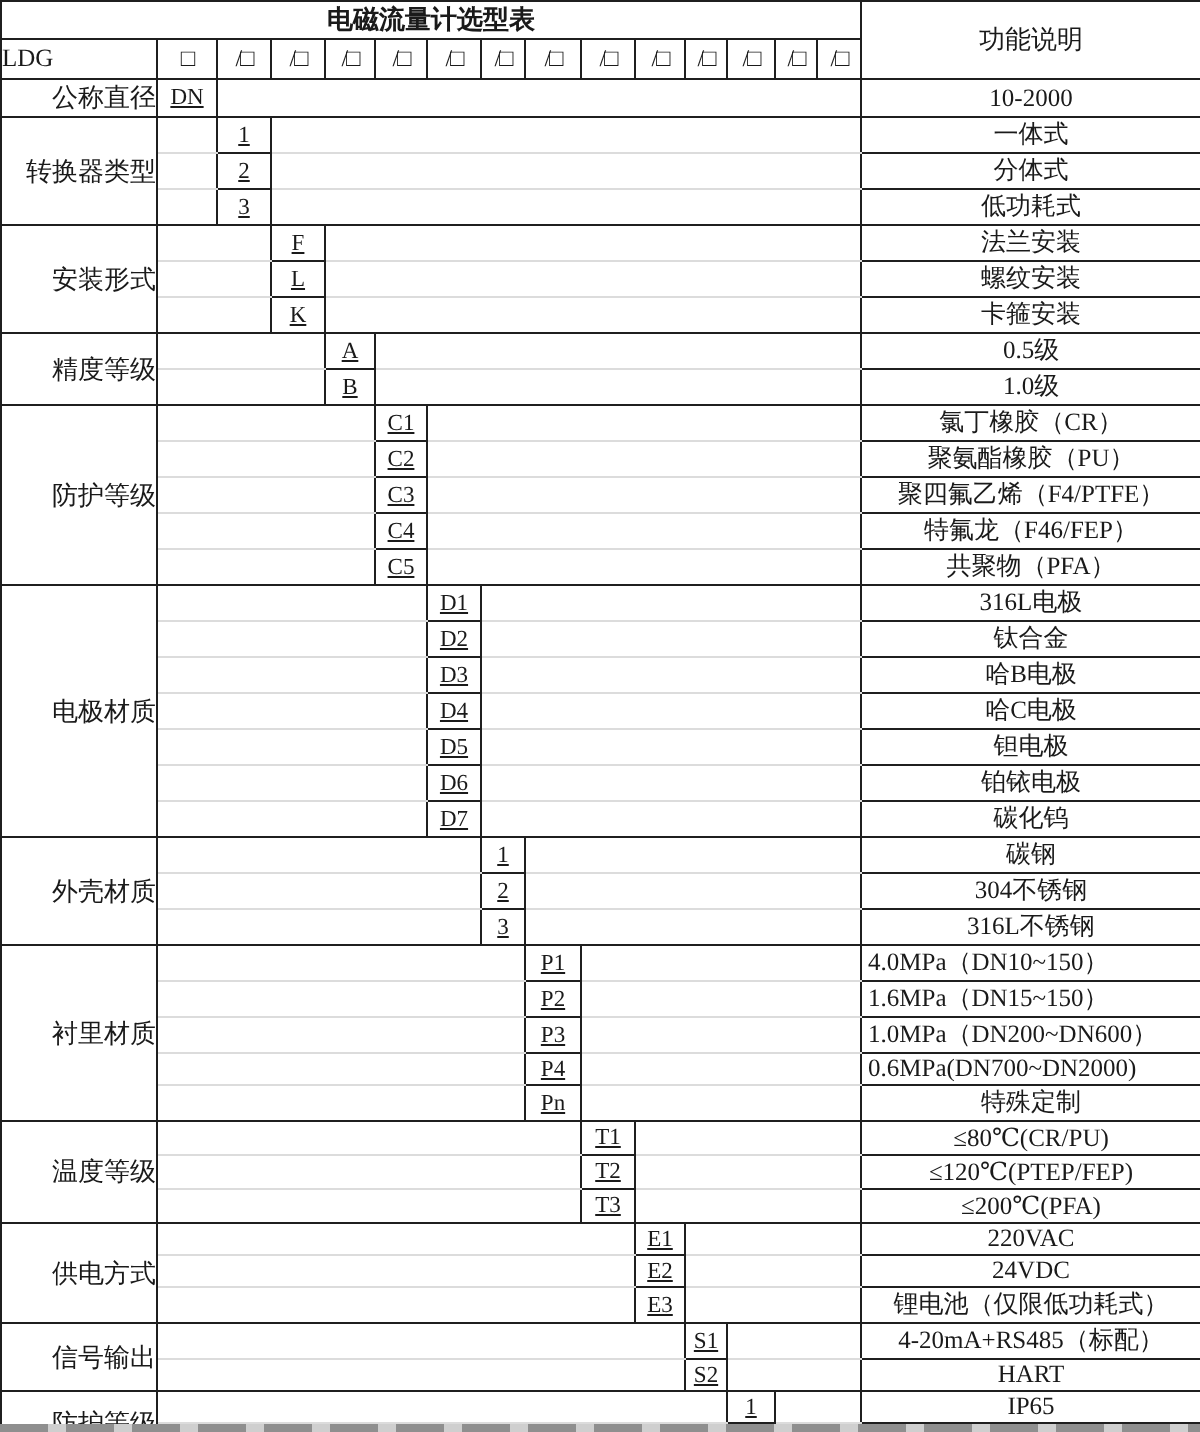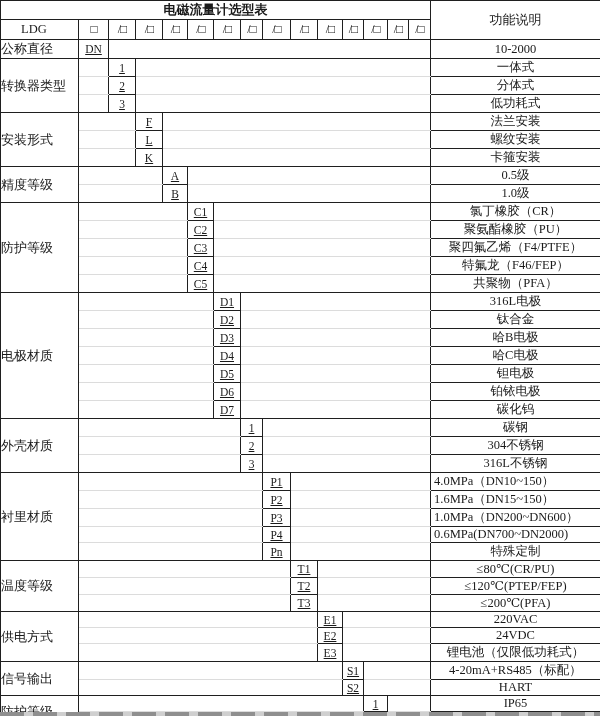--- a/index.html
+++ b/index.html
@@ -14,27 +14,27 @@
   }
   td{padding:0;overflow:hidden;white-space:nowrap;vertical-align:middle;}
   td.cell{border:1px solid #1f1f1f;}
   td.title{
     border:1px solid #1f1f1f;text-align:center;font-size:13px;font-weight:600;
   }
   td.fnhead{
     border:1px solid #1f1f1f;text-align:center;font-size:13px;
   }
   td.prefix{
-    border:1px solid #1f1f1f;font-size:12.5px;padding-left:20px;
+    border:1px solid #1f1f1f;font-size:12.5px;padding-left:0;
   }
   td.box{
     border:1px solid #1f1f1f;text-align:center;font-size:12px;letter-spacing:-1px;
   }
   td.label{
-    border:1px solid #1f1f1f;text-align:left;font-size:13px;
+    border:1px solid #1f1f1f;text-align:right;font-size:13px;
   }
   td.code{
     border:1px solid #1f1f1f;text-align:center;
     font-size:11.5px;font-family:"Liberation Serif","DejaVu Serif",serif;text-decoration:underline;
   }
   td.func{
     border:1px solid #1f1f1f;text-align:center;font-size:12.5px;
   }
   td.func.left{text-align:left;padding-left:3px;margin-left:39px;}
   td.filler{

